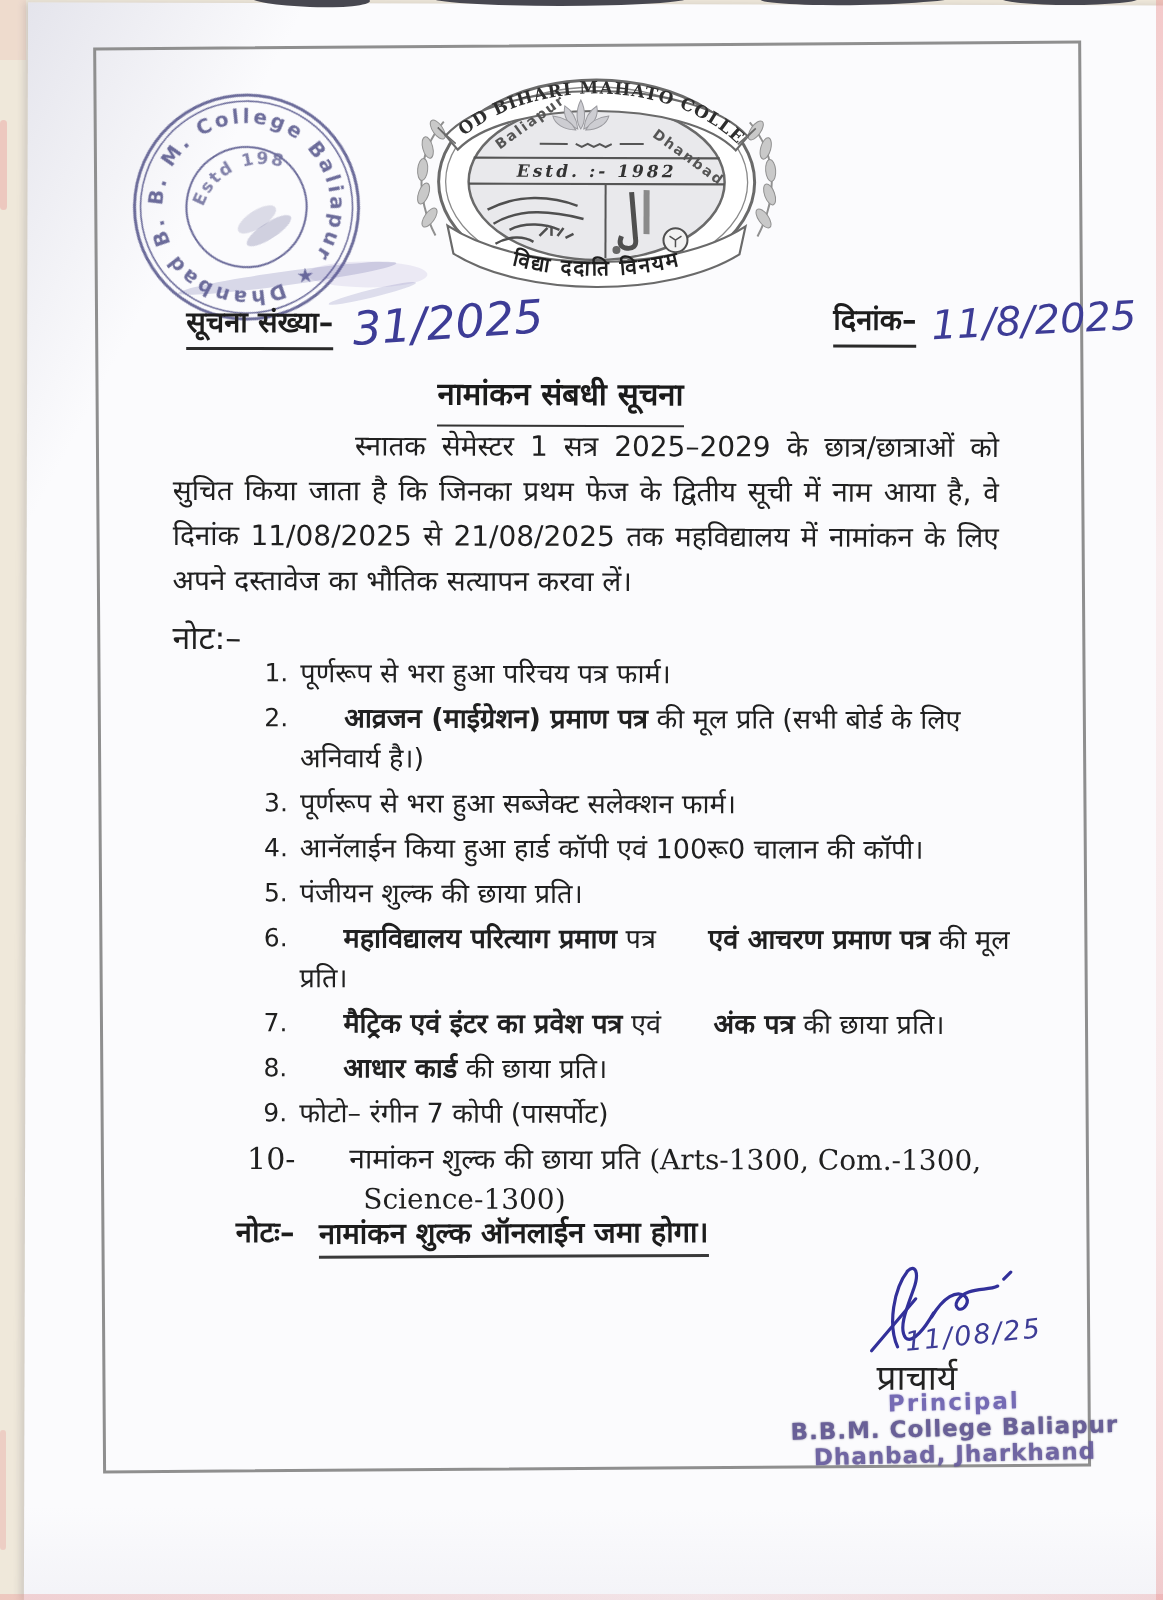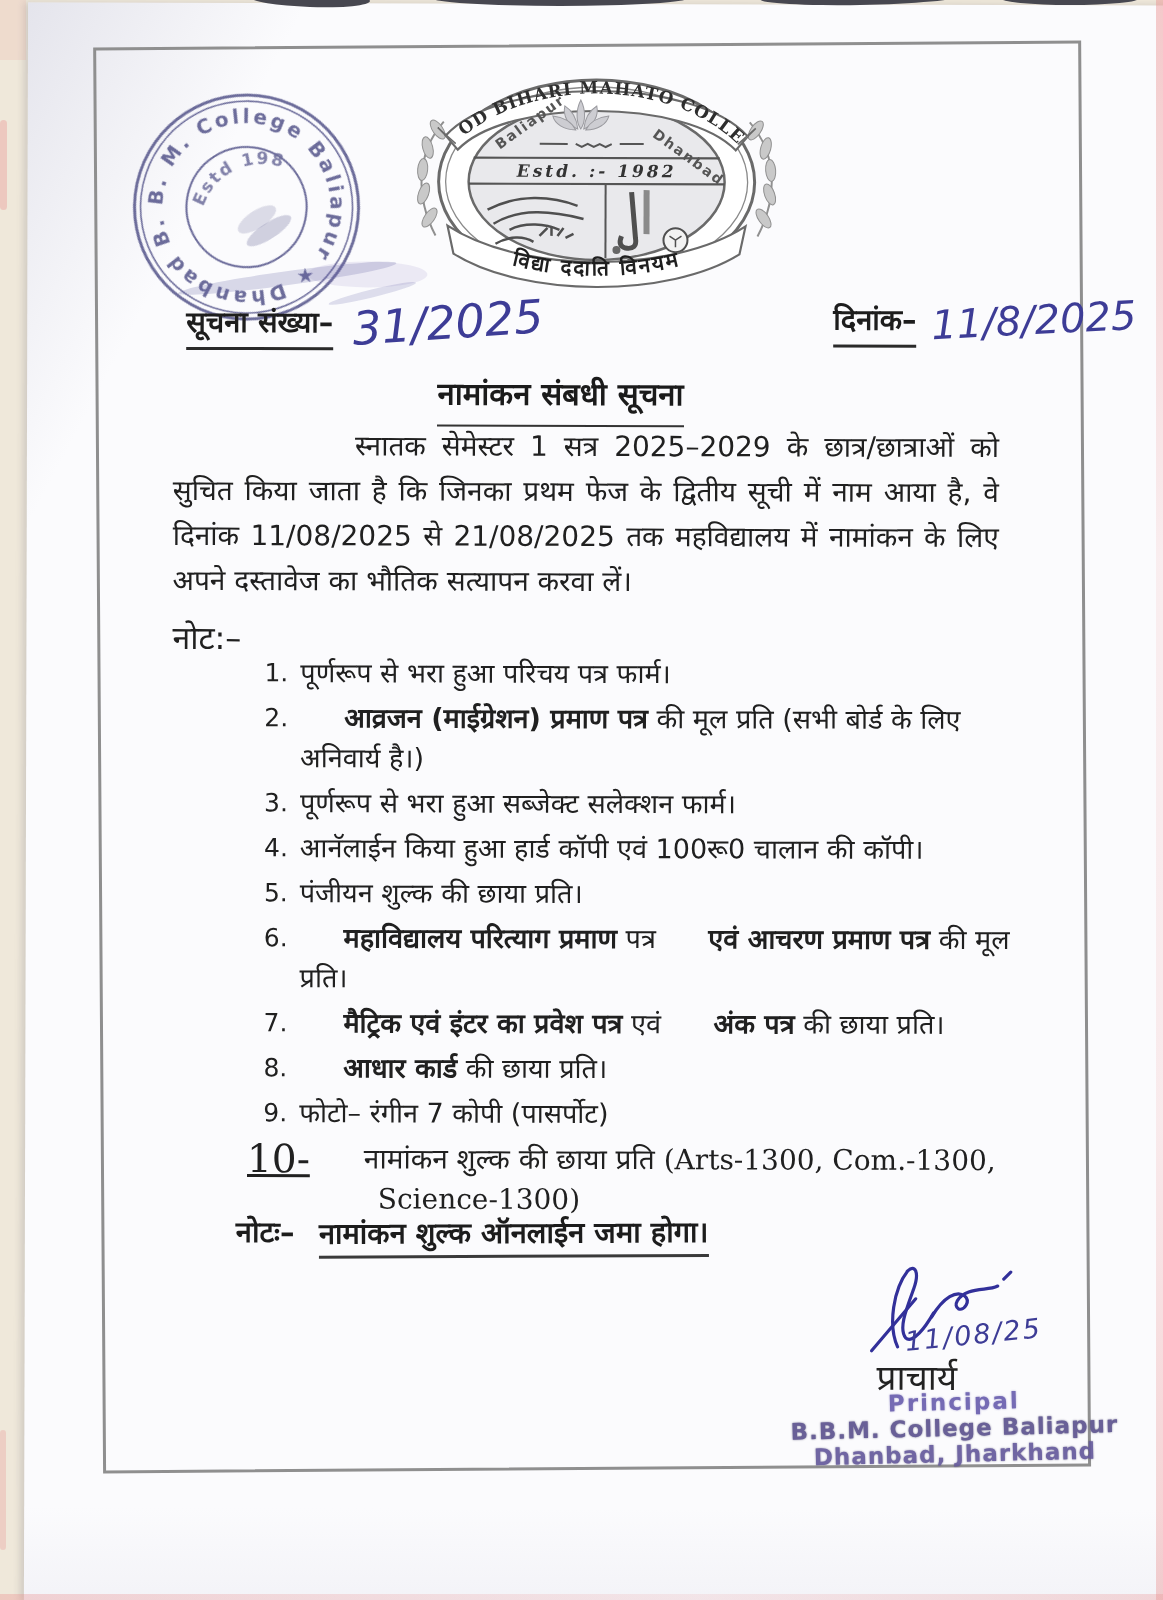--- a/index.html
+++ b/index.html
@@ -48,21 +48,21 @@
 
   .note-label{position:absolute;left:146px;top:612px;font-size:32px;color:#202020;}
 
   .doc-list{position:absolute;left:222px;top:650px;width:770px;margin:0;padding:0;list-style:none;
     font-size:27px;color:#202020;}
   .doc-item{display:flex;margin-bottom:5px;line-height:40px;}
   .doc-item .num{min-width:40px;text-align:right;margin-right:12px;font-size:25px;flex:none;}
   .doc-item .txt{flex:1;}
   .doc-item .b{font-weight:bold;margin-left:44px;}
   .serif-item{margin-top:6px;}
-  .serif-item .num{font-family:"DejaVu Serif",serif;font-size:39px;text-align:left;min-width:46px;text-decoration:underline;}
+  .serif-item .num{font-family:"DejaVu Serif",serif;font-size:30px;text-align:left;min-width:46px;}
   .serif-item .txt{font-family:"DejaVu Serif",serif;padding-left:56px;text-indent:-14px;font-size:28px;}
 
   .bottom-note{position:absolute;left:211px;top:1208px;white-space:nowrap;font-size:29px;font-weight:bold;color:#1c1c1c;}
   .bottom-note .ul{display:inline-block;margin-left:14px;border-bottom:3px solid #3a3a3a;padding-bottom:4px;transform:rotate(-.4deg);}
 
   
   .sign-svg{position:absolute;left:829px;top:1258px;width:190px;height:92px;}
   .sign-date{position:absolute;left:880px;top:1314px;font-size:27px;transform:rotate(-6deg);letter-spacing:2px;}
   .designation{position:absolute;left:852px;top:1348px;font-size:35px;color:#222;}
   .purple-stamp{position:absolute;left:760px;top:1384px;width:340px;text-align:center;

